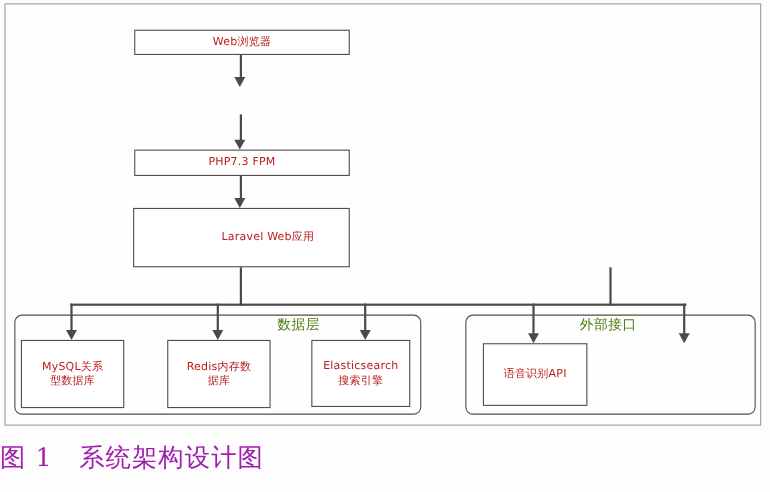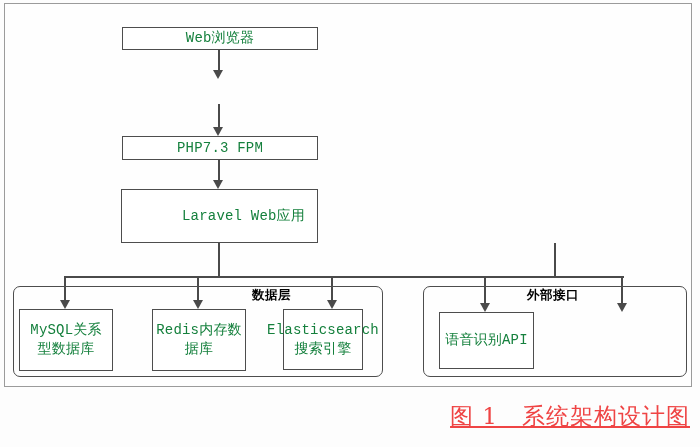--- a/index.html
+++ b/index.html
@@ -25,67 +25,64 @@
   }
   
   .node {
     position: absolute;
     border: 1.6px solid #4d4d4d;
     background: #ffffff;
     display: flex;
     align-items: center;
     justify-content: center;
     text-align: center;
-    font-size: 14px;
+    font-size: 10px;
     line-height: 1.35;
-    color: #15803d;
+    color: #b91c1c;
     white-space: pre-line;
     letter-spacing: 0.2px;
-    font-family: Liberation Mono, monospace;
   }
   
   .group {
     position: absolute;
     border: 1.6px solid #4d4d4d;
     border-radius: 7px;
     background: transparent;
   }
   .group-label {
     position: absolute;
     font-size: 12.5px;
-    color: #000000;
+    color: #4d7c0f;
     letter-spacing: 0.5px;
     white-space: nowrap;
-    font-weight: bold;
   }
   
   .vline, .hline {
     position: absolute;
     background: #4a4a4a;
   }
   .vline { width: 2px; }
   .hline { height: 2px; }
   
   .arrow-down {
     position: absolute;
     width: 0; height: 0;
     border-left: 5.5px solid transparent;
     border-right: 5.5px solid transparent;
     border-top: 9px solid #4a4a4a;
   }
   .caption {
     position: absolute;
     left: 0; top: 401px;
     width: 690px;
-    text-align: right;
+    text-align: left;
     font-family: "DejaVu Serif", "Liberation Serif", serif;
     font-size: 23px;
-    color: #ef4444;
+    color: #a21caf;
     letter-spacing: 1px;
-    text-decoration: underline;
   }
 </style>
 </head>
 <body>
 
 <div class="stage">
 
   <div class="frame"></div>
 
   <div class="node" style="left:122px; top:27px;  width:196px; height:23px;">Web浏览器</div>
@@ -127,21 +124,21 @@
 
   <div class="group" style="left:13px; top:286px; width:370px; height:91px;"></div>
   <div class="group-label" style="left:252px; top:287px;">数据层</div>
 
   <div class="node" style="left:19px;  top:309px; width:94px; height:62px;">MySQL关系
 型数据库</div>
 
   <div class="node" style="left:152px; top:309px; width:94px; height:62px;">Redis内存数
 据库</div>
 
-  <div class="node" style="left:283px; top:309px; width:80px; height:61px;">Elasticsearch
+  <div class="node" style="left:283px; top:309px; width:90px; height:61px;">Elasticsearch
 搜索引擎</div>
 
   <div class="group" style="left:423px; top:286px; width:264px; height:91px;"></div>
   <div class="group-label" style="left:527px; top:287px;">外部接口</div>
 
   <div class="node" style="left:439px; top:312px; width:95px; height:57px;">语音识别API</div>
 
 
   <div class="caption">图 1　系统架构设计图</div>
 

